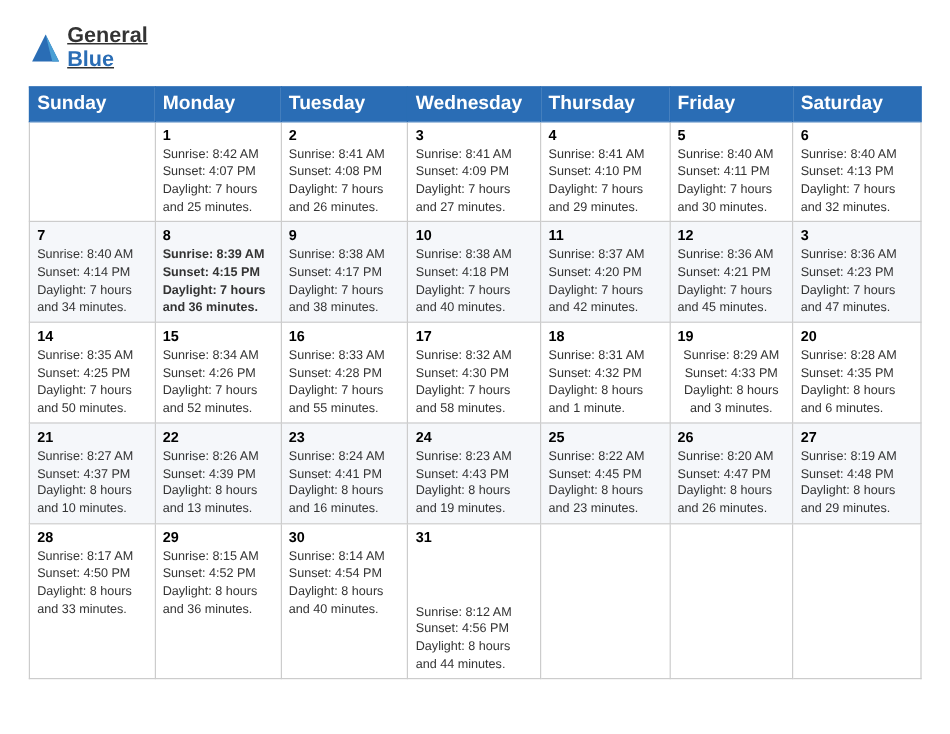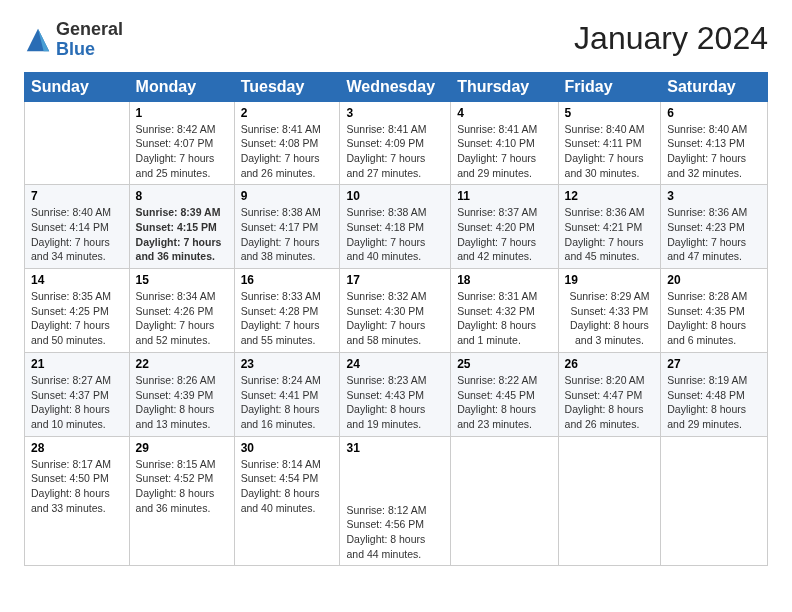--- a/index.html
+++ b/index.html
@@ -16,20 +16,21 @@
     }
     .header {
       display: flex;
       justify-content: space-between;
       align-items: flex-start;
       margin-bottom: 12px;
     }
     .logo {
       display: flex;
       align-items: center;
+      text-decoration: underline;
     }
     .logo-text {
       display: flex;
       flex-direction: column;
       line-height: 1.1;
     }
     .logo-general {
       font-size: 18px;
       font-weight: bold;
       color: #333;
@@ -105,21 +106,20 @@
       <svg class="logo-icon" viewBox="0 0 40 40">
         <polygon points="20,4 36,36 4,36" fill="#2a6db5"></polygon>
         <polygon points="20,4 36,36 28,36" fill="#4a9fd4"></polygon>
       </svg>
       <div class="logo-text">
         <span class="logo-general">General</span>
         <span class="logo-blue">Blue</span>
       </div>
     </div>
     <div class="title-section">
-      <div class="month-title">January 2024</div>
     </div>
   </div>
 
   <table class="calendar">
     <thead>
       <tr>
         <th>Sunday</th>
         <th>Monday</th>
         <th>Tuesday</th>
         <th>Wednesday</th>

